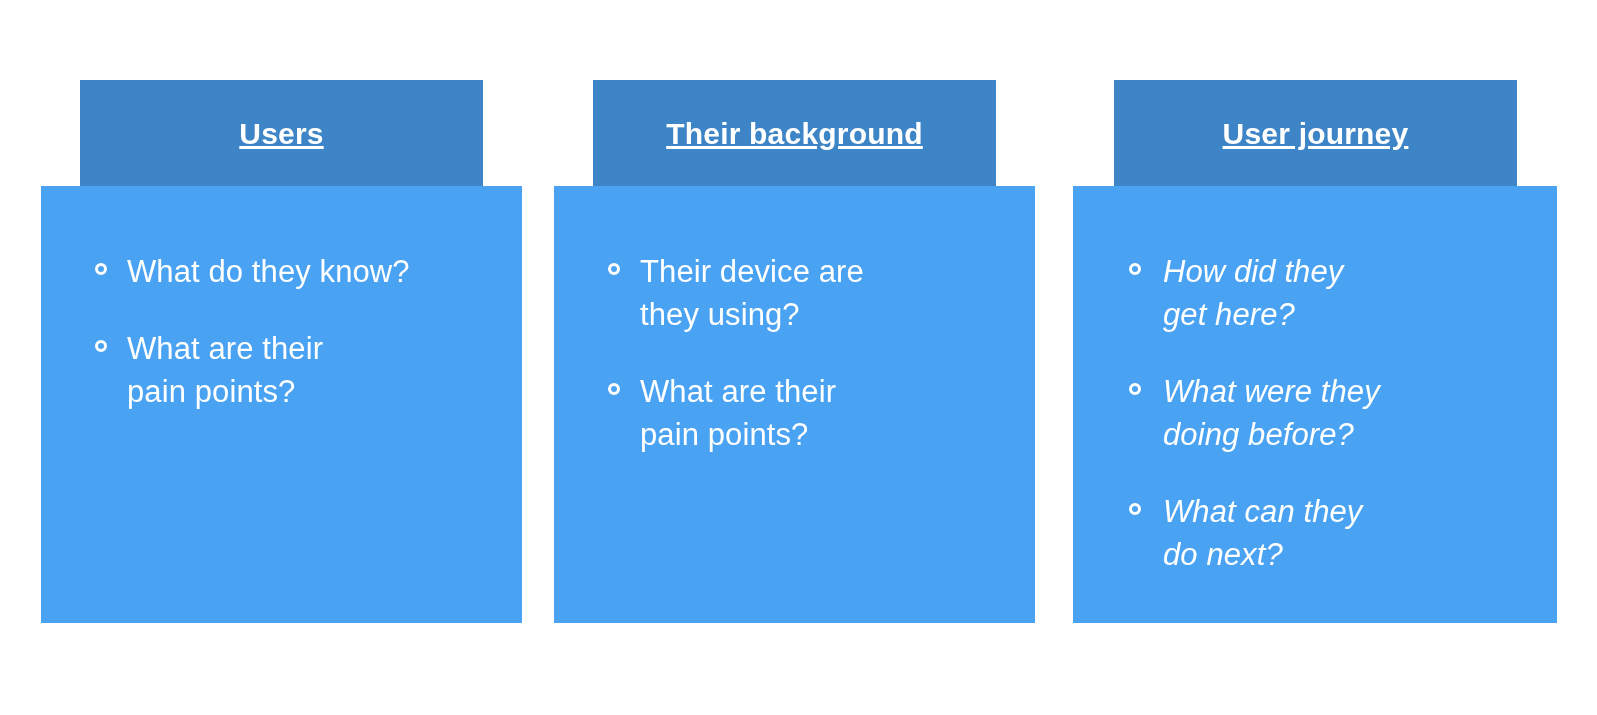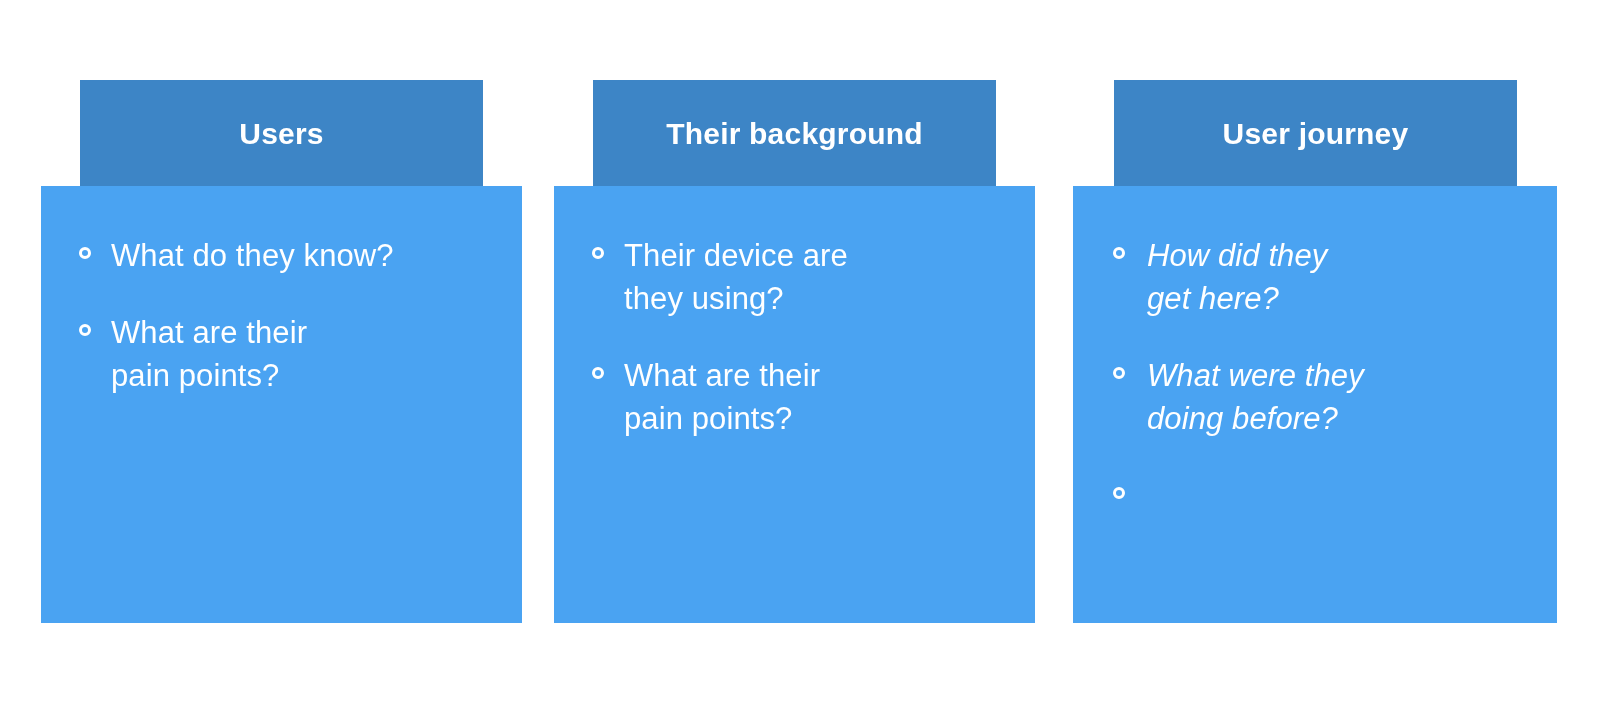--- a/index.html
+++ b/index.html
@@ -52,36 +52,37 @@
   }
 
   .col-header-title {
     color: #ffffff;
     font-size: 30px;
     font-weight: bold;
     letter-spacing: 0.2px;
     line-height: 1.1;
     text-align: right;
     white-space: nowrap;
+    text-decoration: underline;
   }
 
   .col-body {
     position: absolute;
     top: 106px;
     left: 0;
     width: 100%;
     height: 437px;
     background: #4aa3f2;
     box-sizing: border-box;
     padding: 48px 18px 0 38px;
   }
 
   .bullet-list {
     list-style: none;
-    margin: 0;
+    margin: 16px;
     padding: 0;
   }
 
   .bullet-item {
     display: flex;
     align-items: flex-start;
     margin-bottom: 34px;
   }
   .bullet-item:last-child {
     margin-bottom: 0;
@@ -166,18 +167,20 @@
           <span class="bullet-text">How did they
 get here?</span>
         </li>
         <li class="bullet-item">
           <span class="bullet-marker"></span>
           <span class="bullet-text">What were they
 doing before?</span>
         </li>
         <li class="bullet-item">
           <span class="bullet-marker"></span>
+          <span class="bullet-text">What can they
+do next?</span>
         </li>
       </ul>
     </div>
   </div>
 
 </div>
 
 </body></html>

